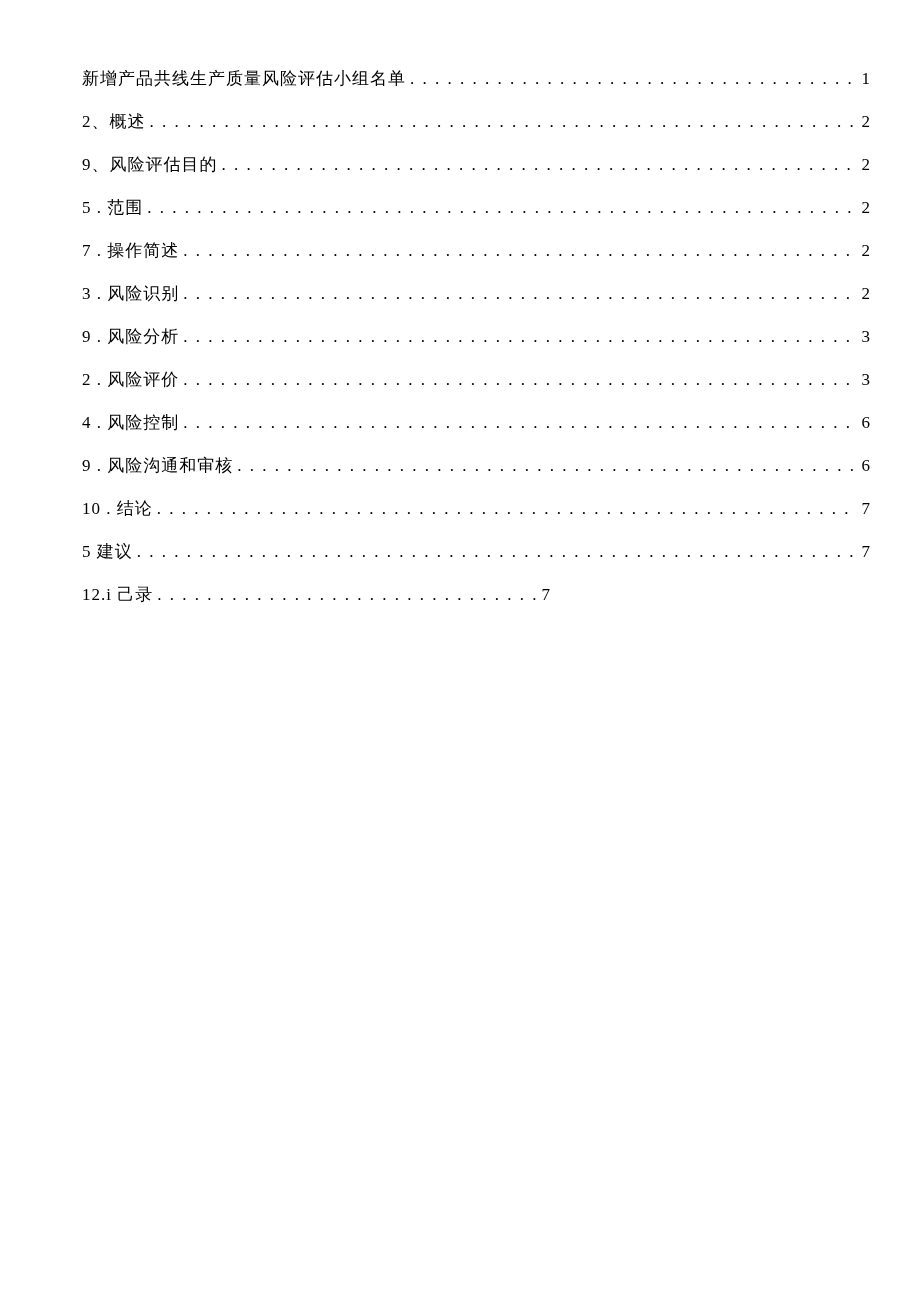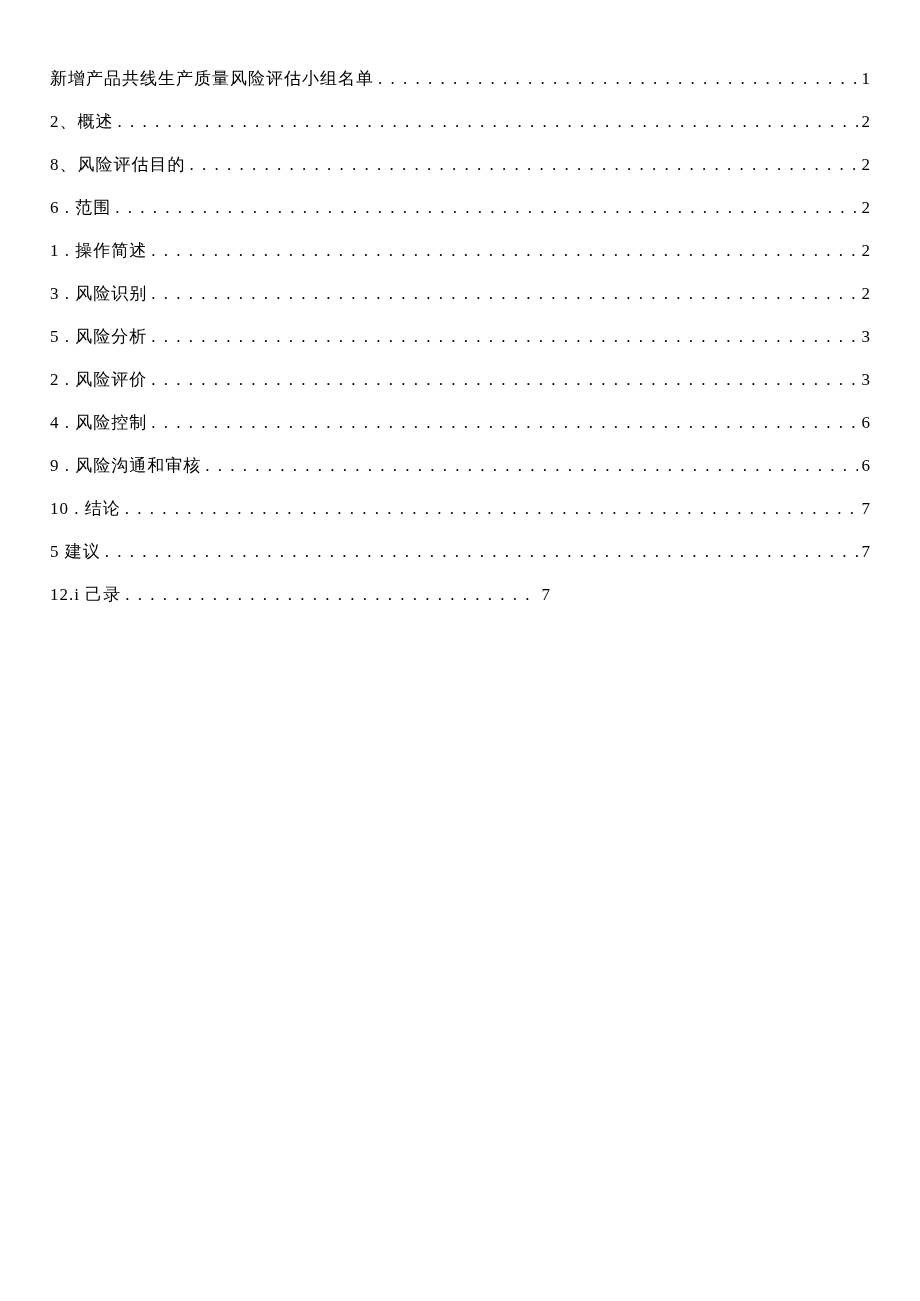--- a/index.html
+++ b/index.html
@@ -17,21 +17,21 @@
     color: #000;
     line-height: 1.0;
   }
   .toc-line {
     display: flex;
     align-items: baseline;
     margin: 0 0 26px 0;
     white-space: nowrap;
   }
   .toc-line.short { width: 500px; }
-  .label { flex: 0 0 auto; letter-spacing: 1px; }
+  .label { flex: 0 0 auto; letter-spacing: 1px; margin-left: 32px; }
   .dots {
     flex: 1 1 auto;
     overflow: hidden;
     letter-spacing: 4px;
     margin: 0 4px;
     color: #000;
   }
   .dots::after {
     content: ". . . . . . . . . . . . . . . . . . . . . . . . . . . . . . . . . . . . . . . . . . . . . . . . . . . . . . . . . . . . . . . . . . . . . . . . . . . . . . . . . . . . . . . . . . . . . . . . . . . . . . . . . . . . . . . . . . . . . . . . . . . . . . . . . . . . . . . . . . . . . . . . . . . . . . . . . . . . . . . . . . . . . . . . . . . . . . . . . . . . . . . . . . . . . . . . . . . . . . . . . . . . . . . . . . . . . . . . . . . . . . . . . . . . . . . . . . . . . . . . . . . . . . . . . . . . . . . . . . . . . . . . . . . . . . . . . . . . . . . . . . . . . . . . . . . . . . . . . . . . ";
     letter-spacing: 2px;
@@ -47,41 +47,41 @@
         <span class="label">新增产品共线生产质量风险评估小组名单</span>
         <span class="dots"></span>
         <span class="page-num">1</span>
       </div>
       <div class="toc-line">
         <span class="label">2、概述</span>
         <span class="dots"></span>
         <span class="page-num">2</span>
       </div>
       <div class="toc-line">
-        <span class="label">8、风险评估目的</span>
+        <span class="label">9、风险评估目的</span>
         <span class="dots"></span>
         <span class="page-num">2</span>
       </div>
       <div class="toc-line">
-        <span class="label">6   . 范围</span>
+        <span class="label">5   . 范围</span>
         <span class="dots"></span>
         <span class="page-num">2</span>
       </div>
       <div class="toc-line">
-        <span class="label">1   . 操作简述</span>
+        <span class="label">7   . 操作简述</span>
         <span class="dots"></span>
         <span class="page-num">2</span>
       </div>
       <div class="toc-line">
         <span class="label">3   . 风险识别</span>
         <span class="dots"></span>
         <span class="page-num">2</span>
       </div>
       <div class="toc-line">
-        <span class="label">5   . 风险分析</span>
+        <span class="label">9   . 风险分析</span>
         <span class="dots"></span>
         <span class="page-num">3</span>
       </div>
       <div class="toc-line">
         <span class="label">2   . 风险评价</span>
         <span class="dots"></span>
         <span class="page-num">3</span>
       </div>
       <div class="toc-line">
         <span class="label">4   . 风险控制</span>

